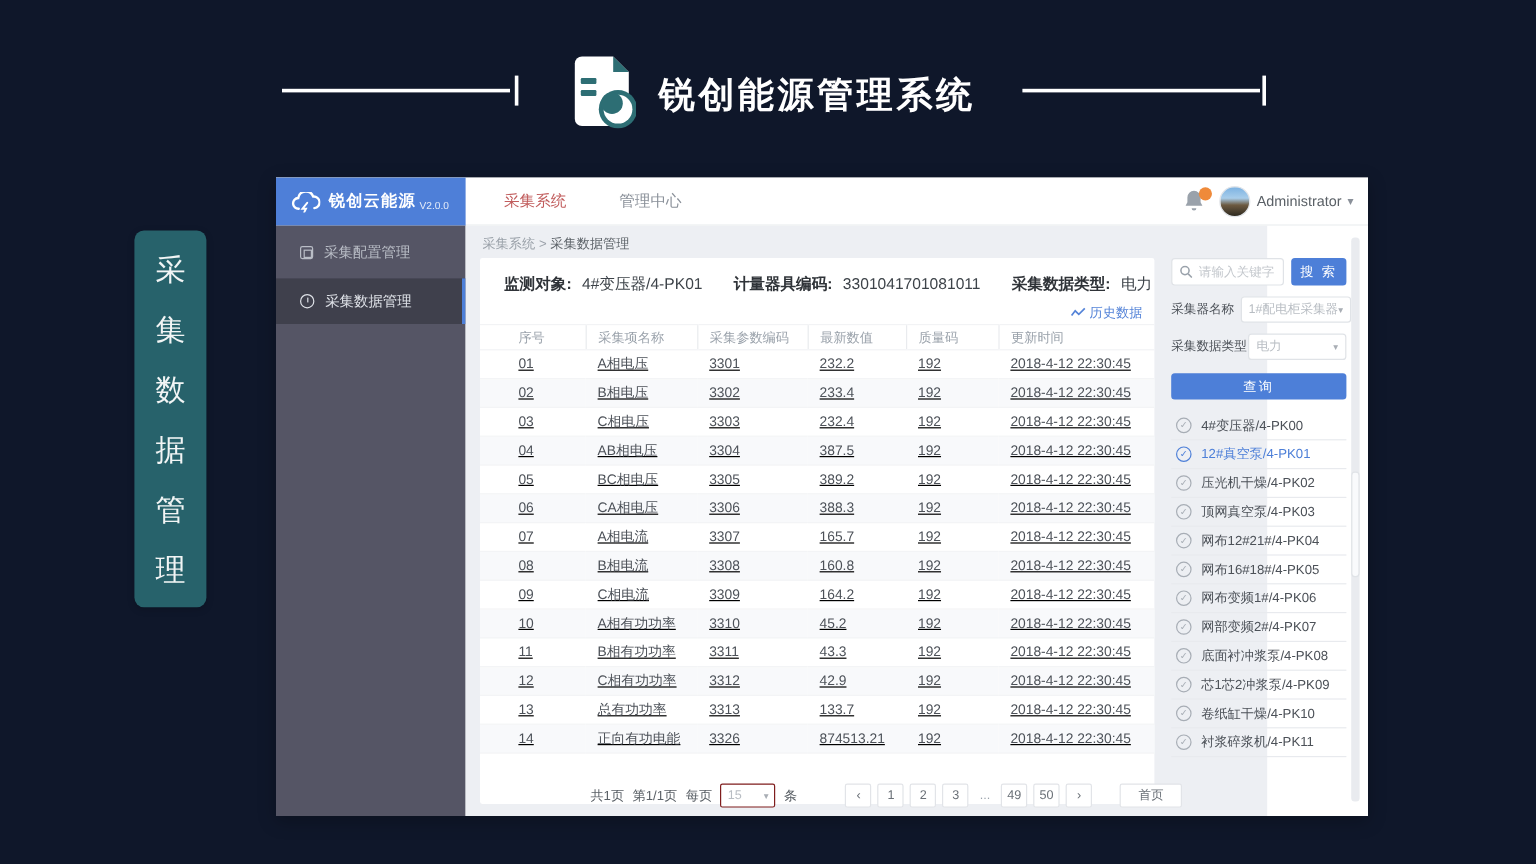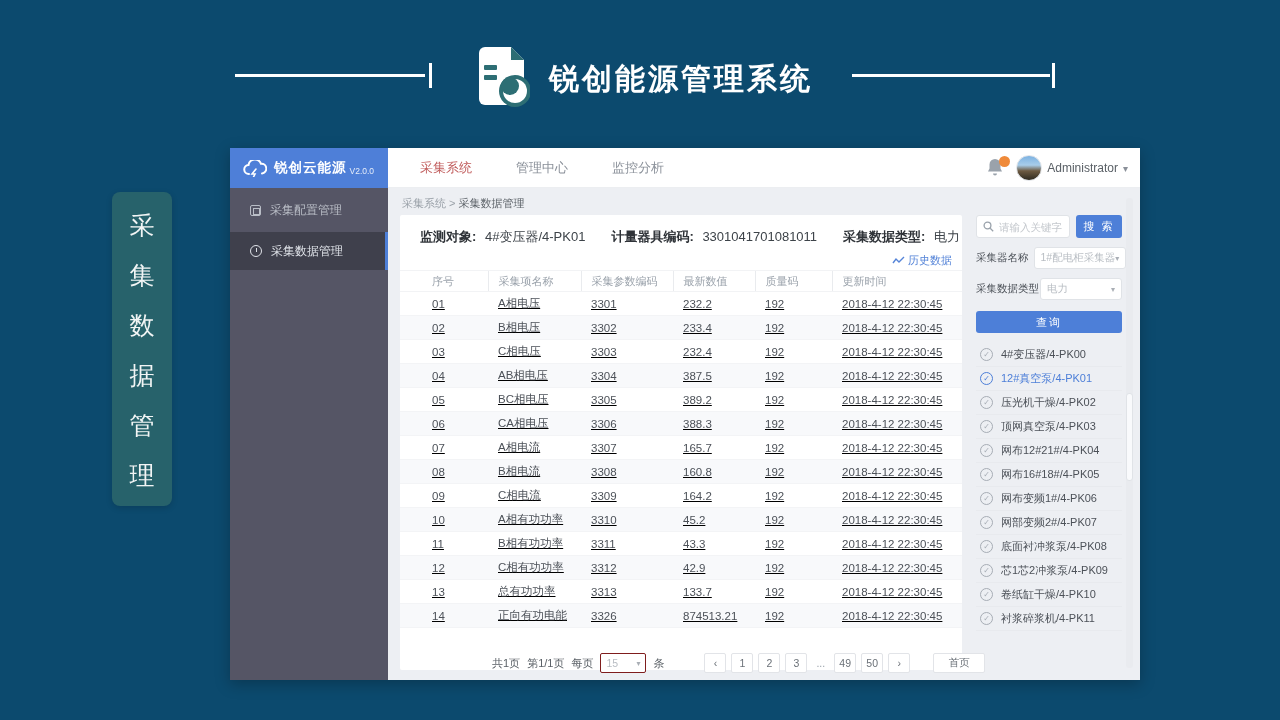--- a/index.html
+++ b/index.html
@@ -1,18 +1,18 @@
 <!DOCTYPE html>
 <html><head>
 <meta charset="utf-8">
 <style>
   * { margin:0; padding:0; box-sizing:border-box; }
   html,body { width:1280px; height:720px; overflow:hidden; }
   body { font-family:"Liberation Sans","DejaVu Sans",sans-serif; }
-  .stage { position:relative; width:1280px; height:720px; background:#0c4a6e; }
+  .stage { position:relative; width:1280px; height:720px; background:#0f172a; }
 
   
   .brand-line { position:absolute; height:3px; background:#fff; }
   .line-left { left:235px; top:74px; width:190px; }
   .line-right { left:852px; top:74px; width:198px; }
   .brand-tick { position:absolute; width:3px; height:25px; top:63px; background:#fff; }
   .tick-left { left:429px; } .tick-right { left:1052px; }
   .doc-icon { position:absolute; left:474px; top:45px; width:56px; height:62px; }
   .brand-title { position:absolute; left:549px; top:59px; font-size:30px; font-weight:bold; color:#fff; letter-spacing:3px; }
 
@@ -42,21 +42,21 @@
   
   .sidebar { position:absolute; left:0; top:40px; width:158px; height:492px; background:#555565; }
   .side-item { height:38px; display:flex; align-items:center; padding-left:20px; gap:9px; font-size:12px; color:#b9bdc6; cursor:pointer; margin-top:3px; }
   .side-item.active { background:#3f404c; color:#dfe2e8; border-right:3px solid #4d7fd8; }
   .icon-grid { width:11px; height:11px; border:1px solid #b9bdc6; border-radius:2px; position:relative; }
   .icon-grid:after { content:""; position:absolute; left:2px; top:2px; width:5px; height:5px; border:1px solid #b9bdc6; }
   .icon-clock { width:12px; height:12px; border:1px solid #dfe2e8; border-radius:50%; position:relative; }
   .icon-clock:after { content:""; position:absolute; left:5px; top:2px; width:1px; height:4px; background:#dfe2e8; }
 
   
-  .content { position:absolute; left:158px; top:40px; width:752px; height:492px; background:#edeff3; }
+  .content { position:absolute; left:158px; top:40px; width:668px; height:492px; background:#edeff3; }
   .breadcrumb { position:absolute; left:14px; top:8px; font-size:11px; color:#9aa1a9; }
   .breadcrumb .current { color:#5c6268; }
 
   
   .card { position:absolute; left:12px; top:27px; width:562px; height:455px; background:#fff; border-radius:2px; }
   .info-row { position:absolute; left:20px; top:13px; display:flex; gap:26px; font-size:13px; white-space:nowrap; }
   .info-label { font-weight:bold; color:#2f3338; }
   .info-value { color:#3d4349; margin-left:5px; }
   .history-link { position:absolute; right:10px; top:38px; font-size:11px; color:#5584d8; display:flex; align-items:center; gap:3px; cursor:pointer; }
 
@@ -134,21 +134,20 @@
         <svg width="24" height="17" viewBox="0 0 24 17">
           <path d="M6 14 a4.5 4.5 0 0 1 -0.5 -9 a6.5 6.5 0 0 1 12.5 -1.2 a4.8 4.8 0 0 1 1 9.6" fill="none" stroke="#ffffff" stroke-width="2" stroke-linecap="round"></path>
           <path d="M13 9 l-4 5 h3 l-1.5 3" fill="none" stroke="#ffffff" stroke-width="1.6" stroke-linecap="round"></path>
         </svg>
         <span class="logo-text">锐创云能源</span>
         <span class="logo-version">V2.0.0</span>
       </div>
       <div class="top-nav">
           <span class="nav-item active">采集系统</span>
           <span class="nav-item">管理中心</span>
-          <span class="nav-item">监控分析</span>
         </div>
       <div class="navbar-right">
         <div class="bell-wrap">
           <svg width="16" height="19" viewBox="0 0 16 19">
             <path d="M8 1 a5.5 5.5 0 0 1 5.5 5.5 v4 l1.5 3 h-14 l1.5 -3 v-4 a5.5 5.5 0 0 1 5.5 -5.5 z" fill="#9aa2ab"></path>
             <path d="M6 15.5 a2 2 0 0 0 4 0 z" fill="#9aa2ab"></path>
           </svg>
           <span class="badge"></span>
         </div>
         <div class="user-menu">

